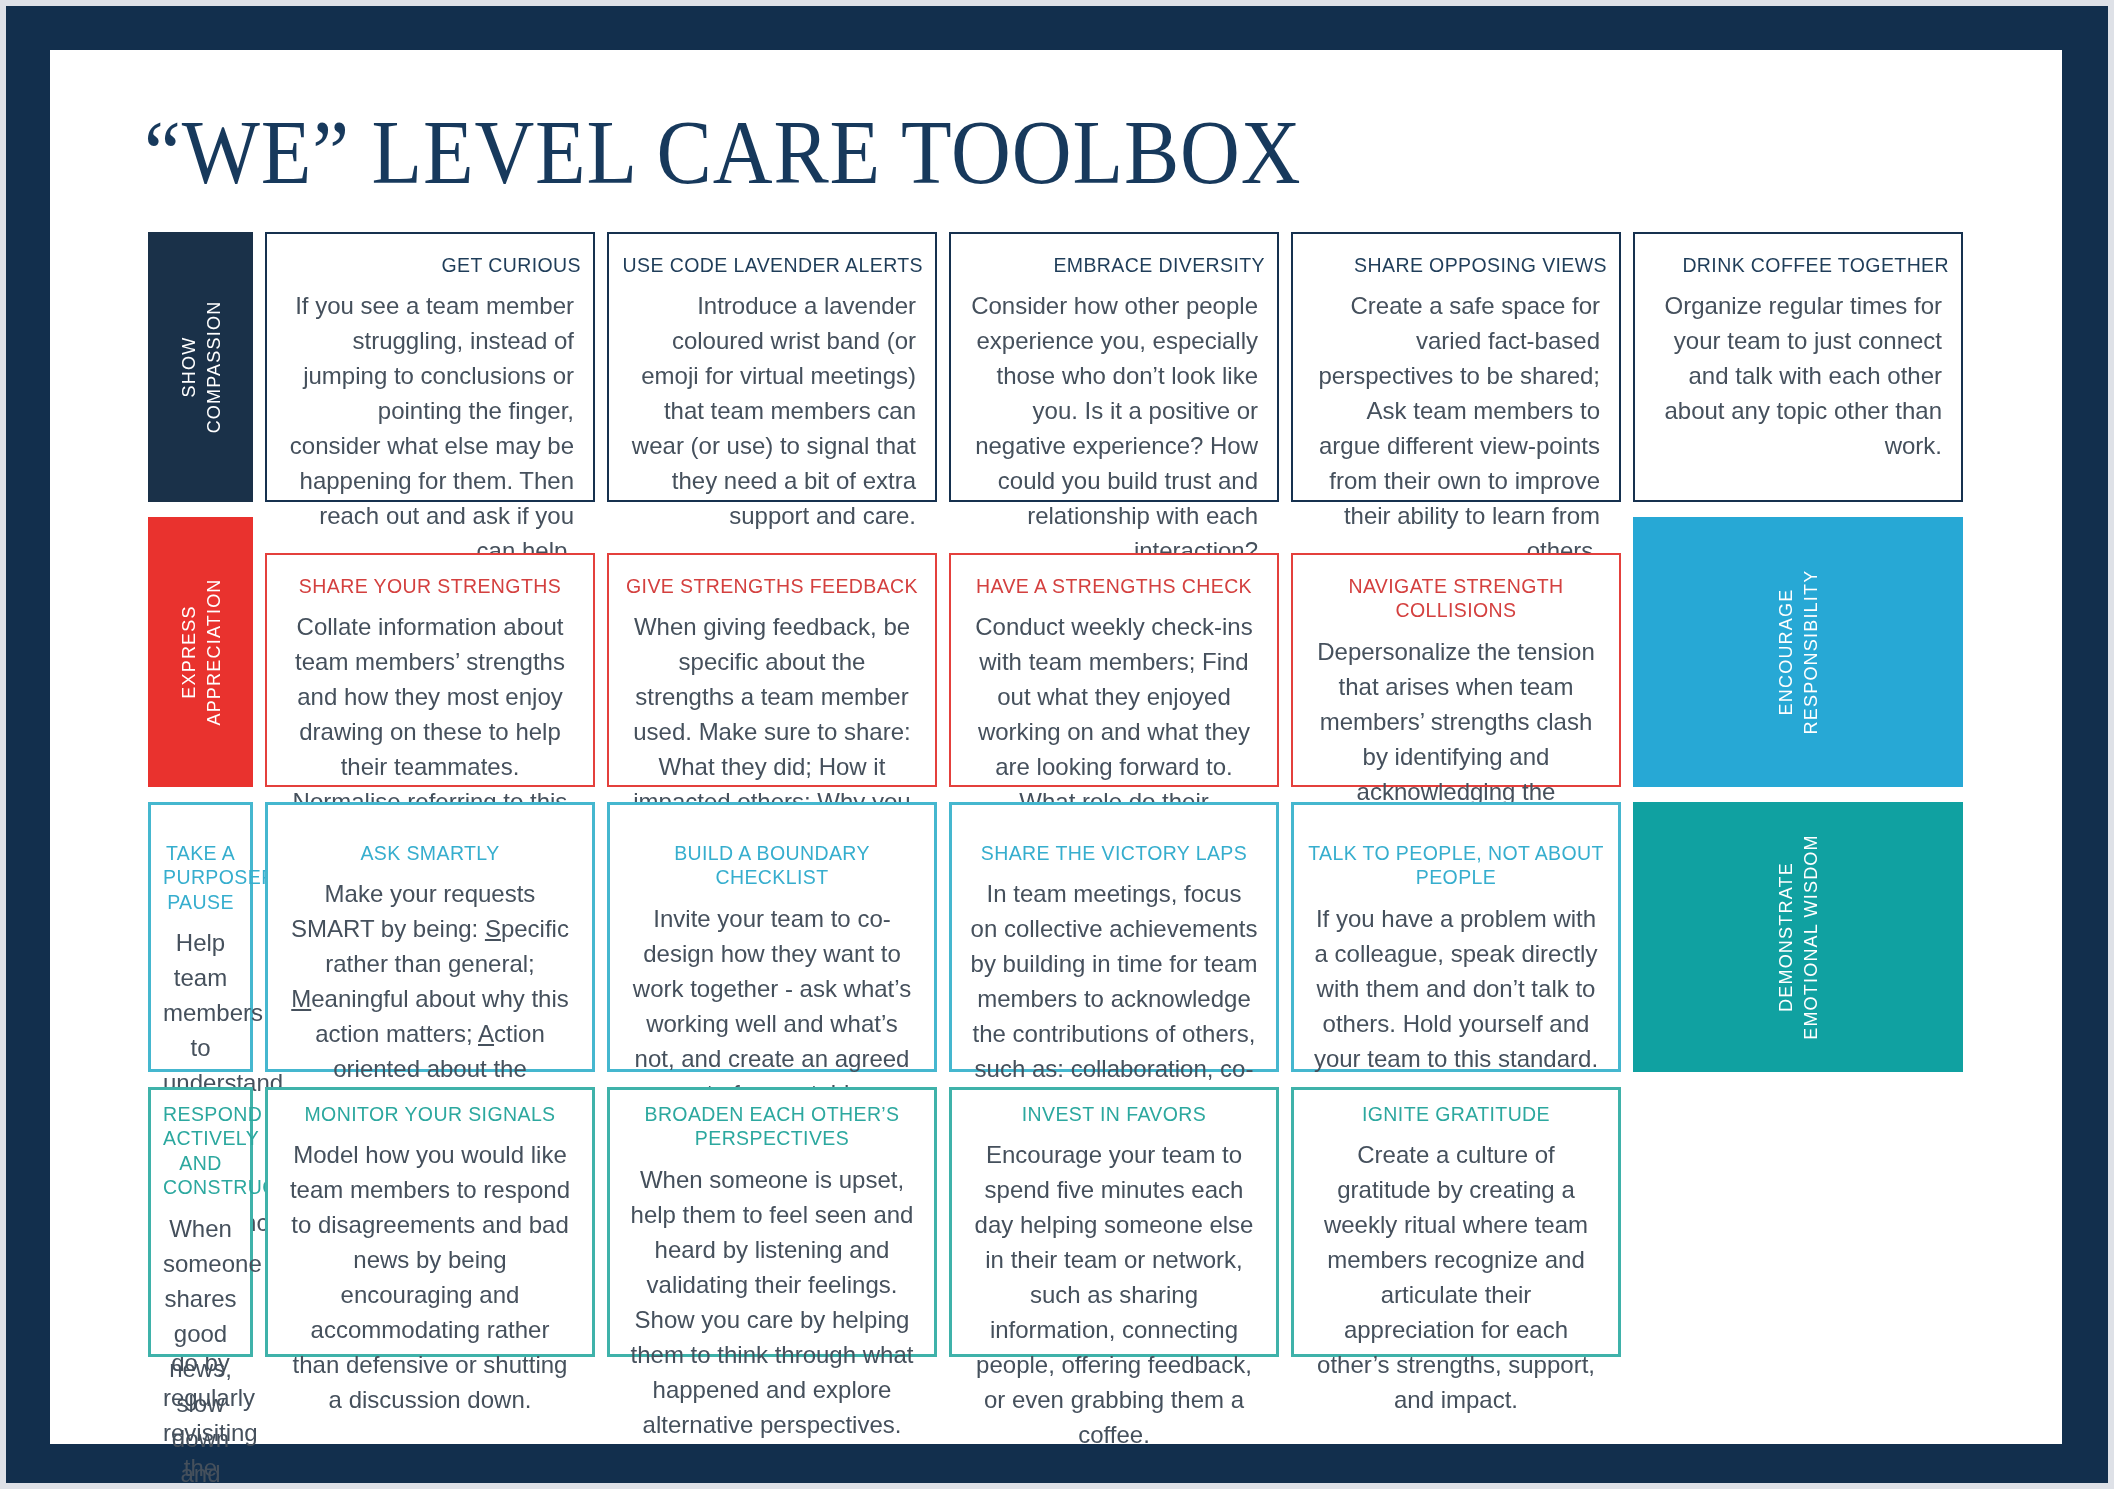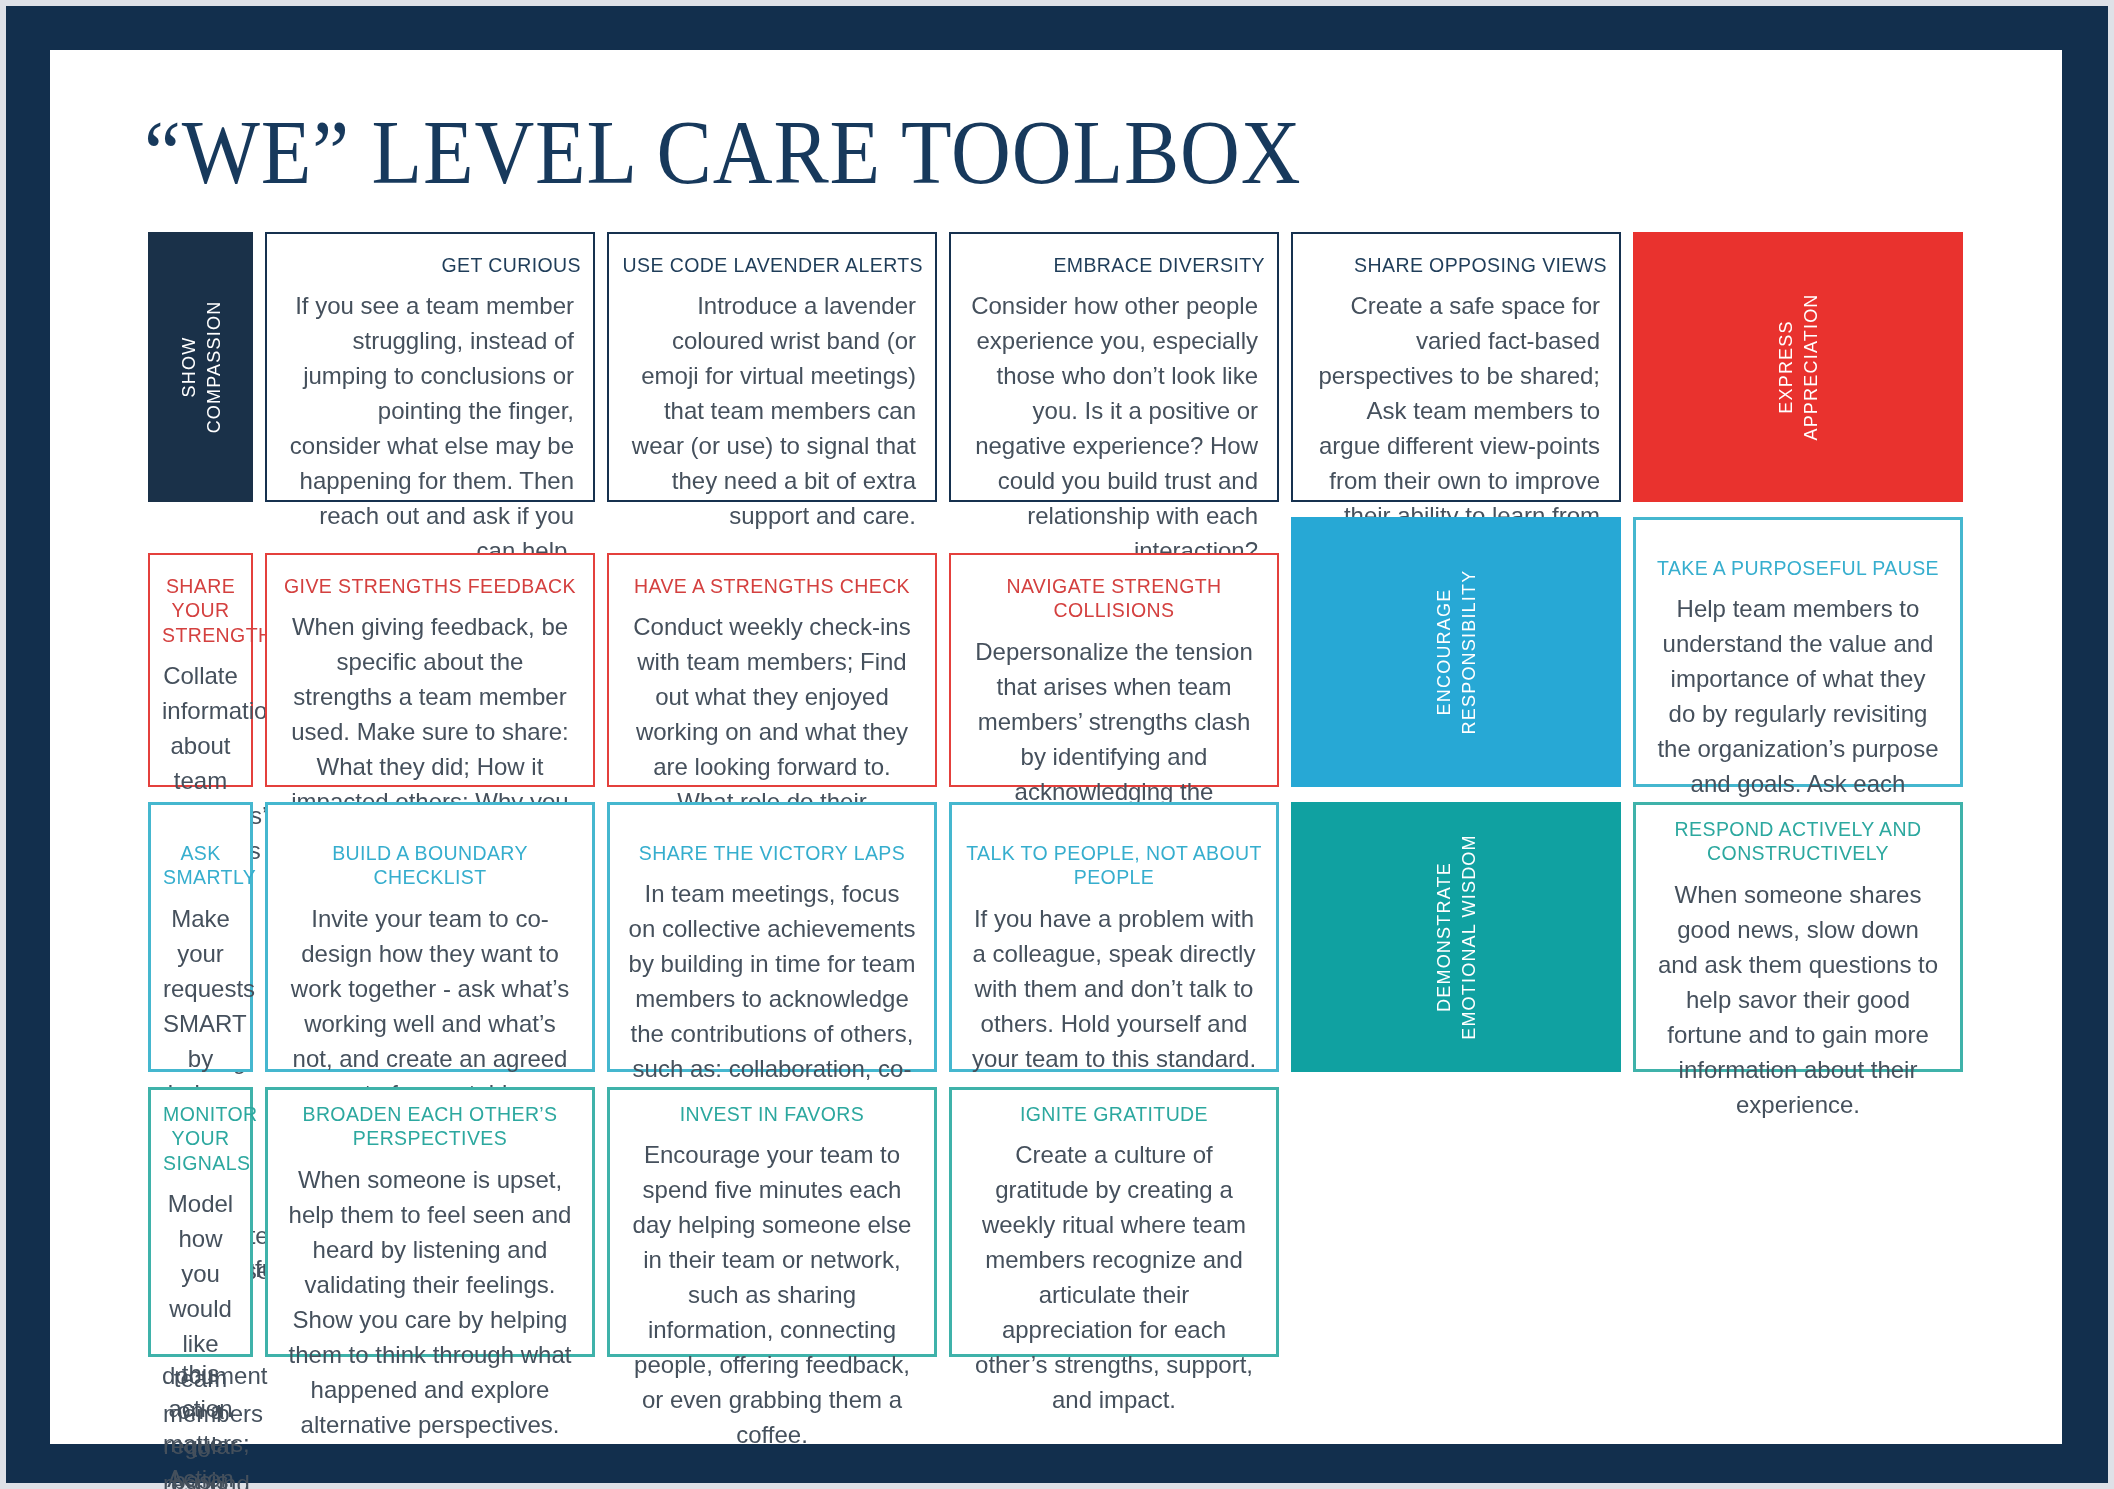--- a/index.html
+++ b/index.html
@@ -78,20 +78,24 @@
       <div class="card-body">Introduce a lavender coloured wrist band (or emoji for virtual meetings) that team members can wear (or use) to signal that they need a bit of extra support and care.</div>
     </div>
     <div class="card r1">
       <div class="card-title">EMBRACE DIVERSITY</div>
       <div class="card-body">Consider how other people experience you, especially those who don’t look like you. Is it a positive or negative experience? How could you build trust and relationship with each interaction?</div>
     </div>
     <div class="card r1">
       <div class="card-title">SHARE OPPOSING VIEWS</div>
       <div class="card-body">Create a safe space for varied fact-based perspectives to be shared; Ask team members to argue different view-points from their own to improve their ability to learn from others.</div>
     </div>
+    <div class="card r1">
+      <div class="card-title">DRINK COFFEE TOGETHER</div>
+      <div class="card-body">Organize regular times for your team to just connect and talk with each other about any topic other than work.</div>
+    </div>
 
     <div class="lcell r2">
       <div class="vlabel">
         <span>EXPRESS</span>
         <span>APPRECIATION</span>
       </div>
     </div>
     <div class="card r2">
       <div class="card-title">SHARE YOUR STRENGTHS</div>
       <div class="card-body">Collate information about team members’ strengths and how they most enjoy drawing on these to help their teammates. Normalise referring to this document on a regular basis when people are in need of help and support.</div>

